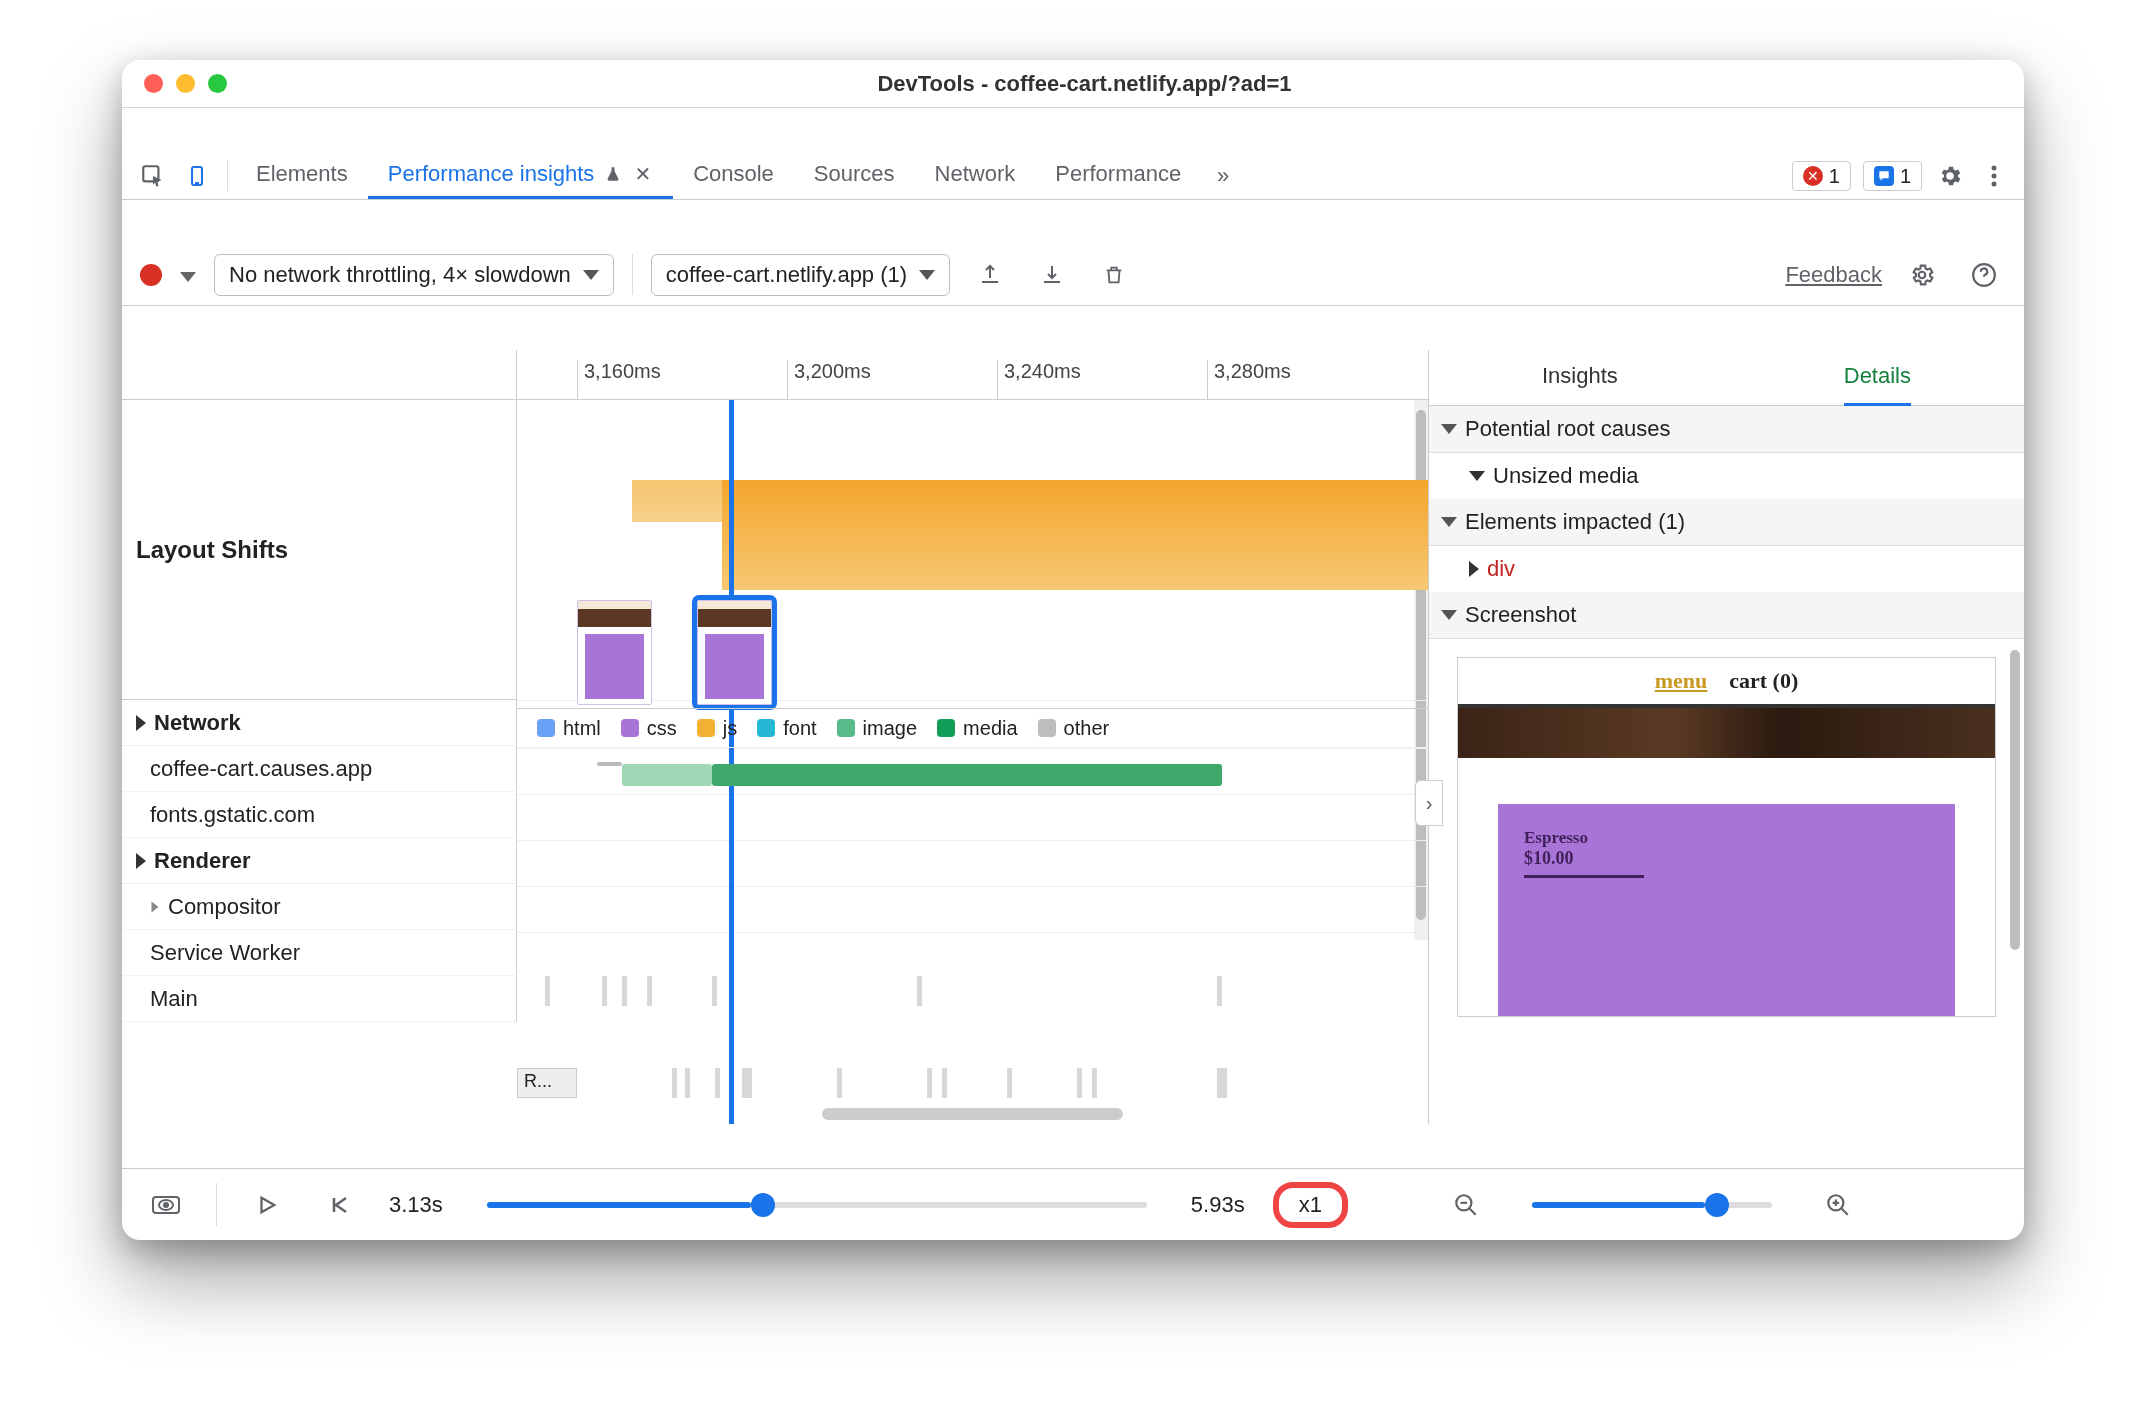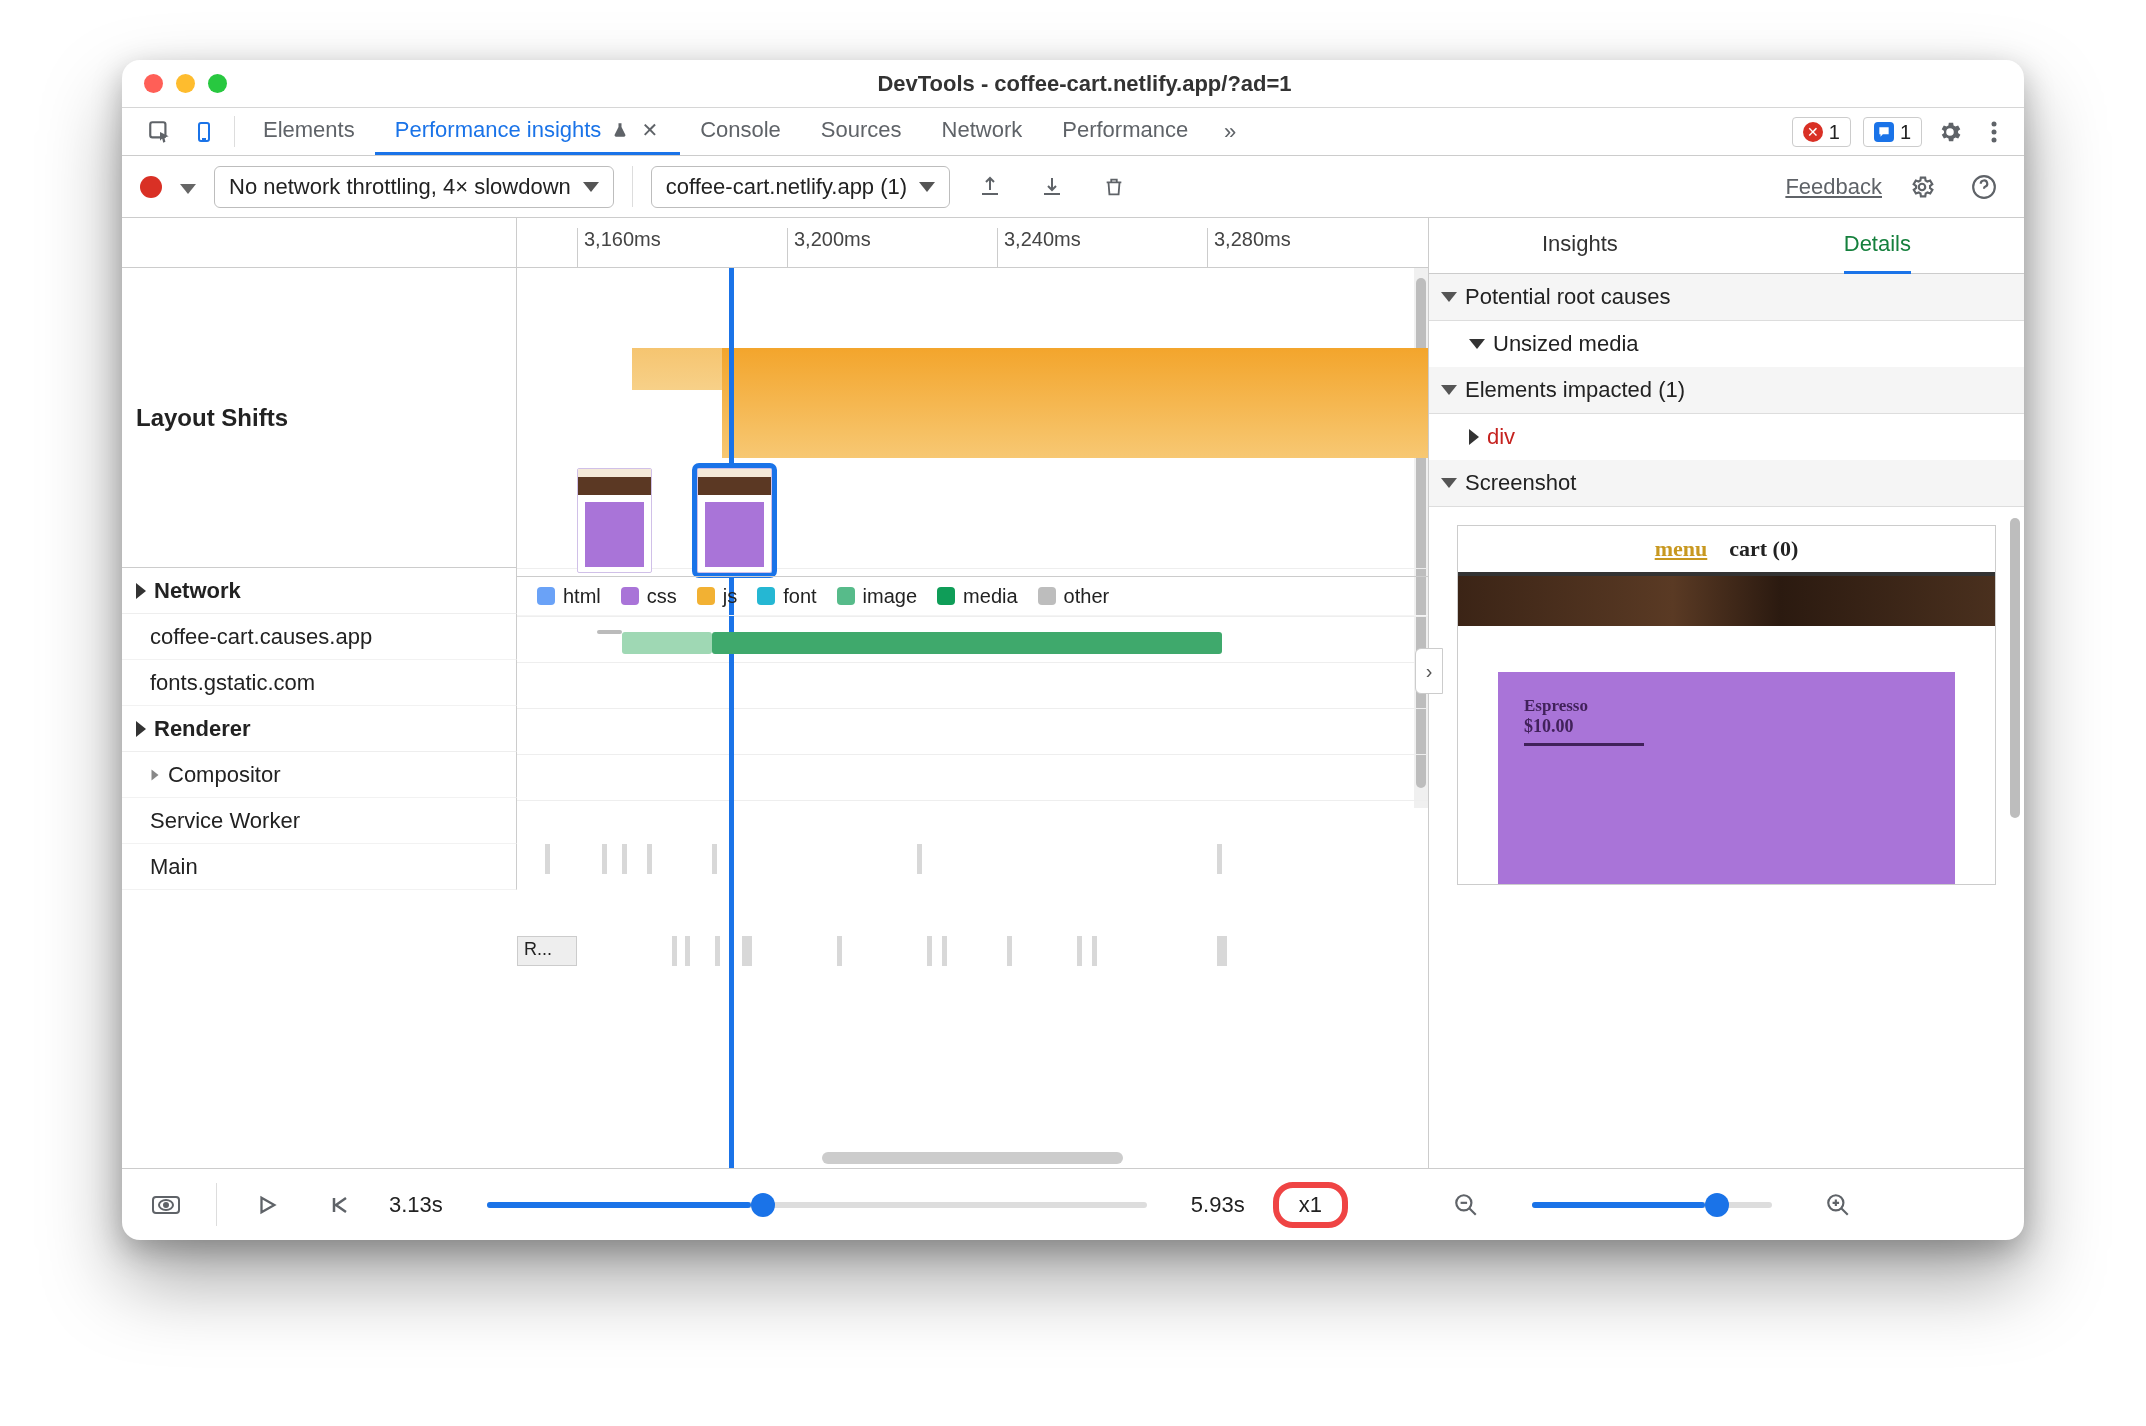--- a/index.html
+++ b/index.html
@@ -1,23 +1,23 @@
 <!DOCTYPE html>
 <html><head>
 <meta charset="utf-8">
 <style>
 * { box-sizing: border-box; margin: 0; padding: 0; }
 body { font-family: -apple-system, BlinkMacSystemFont, "Segoe UI", Helvetica, Arial, sans-serif; background: #fff; color: #222; width: 2146px; height: 1426px; position: relative; }
-.window { position: absolute; left: 122px; top: 60px; width: 1902px; height: 1180px; background: #fff; border-radius: 18px; box-shadow: 0 40px 80px rgba(0,0,0,0.35), 0 10px 30px rgba(0,0,0,0.25); overflow: hidden; display: flex; flex-direction: column; }
+.window { position: absolute; left: 122px; top: 60px; width: 1902px; height: 1180px; background: #fff; border-radius: 18px; box-shadow: 0 40px 80px rgba(0,0,0,0.35), 0 10px 30px rgba(0,0,0,0.25); overflow: hidden; display: flex; flex-direction: column; gap: 44px; }
 .titlebar { height: 48px; display: flex; align-items: center; padding: 0 22px; border-bottom: 1px solid #d6d6d6; }
 .dots { display: flex; gap: 13px; }
 .dot { width: 19px; height: 19px; border-radius: 50%; }
 .dot.r { background: #ff5f57; } .dot.y { background: #febc2e; } .dot.g { background: #28c840; }
 .title { flex: 1; text-align: center; font-size: 22px; font-weight: 600; color: #333; }
-.tabstrip { height: 48px; display: flex; align-items: stretch; border-bottom: 1px solid #ccc; padding: 0 8px 0 16px; }
+.tabstrip { height: 48px; display: flex; align-items: stretch; border-bottom: 1px solid #ccc; padding: 0 8px 0 9px; }
 .ico-btn { width: 44px; display: flex; align-items: center; justify-content: center; color: #5f6368; }
 .tab { display: flex; align-items: center; gap: 10px; padding: 0 20px; font-size: 22px; color: #5f6368; border-bottom: 3px solid transparent; }
 .tab.active { color: #1a73e8; border-bottom-color: #1a73e8; }
 .tab .pin { font-size: 18px; }
 .tab .close { font-size: 20px; color: #5f6368; padding: 0 2px; }
 .tabstrip .spacer { flex: 1; }
 .badge { display: flex; align-items: center; gap: 6px; border: 1px solid #ccc; border-radius: 4px; height: 30px; padding: 0 10px; font-size: 20px; margin: 9px 6px; }
 .badge .bdot { width: 20px; height: 20px; border-radius: 50%; display: flex; align-items: center; justify-content: center; color: #fff; font-size: 14px; }
 .badge.err .bdot { background: #d93025; }
 .badge.msg .bdot { background: #1a73e8; border-radius: 4px; }

